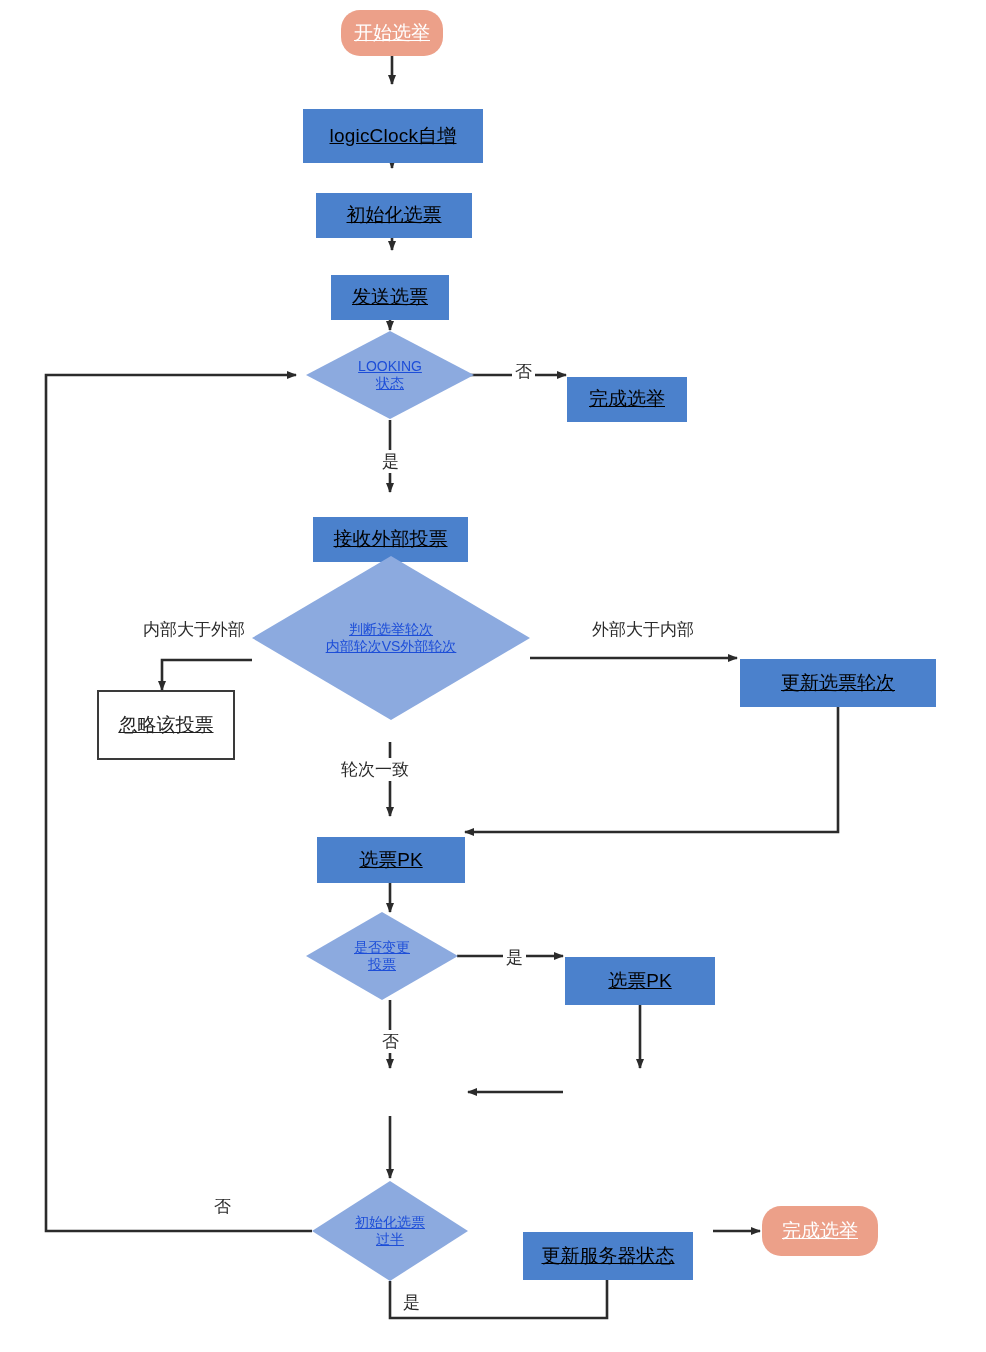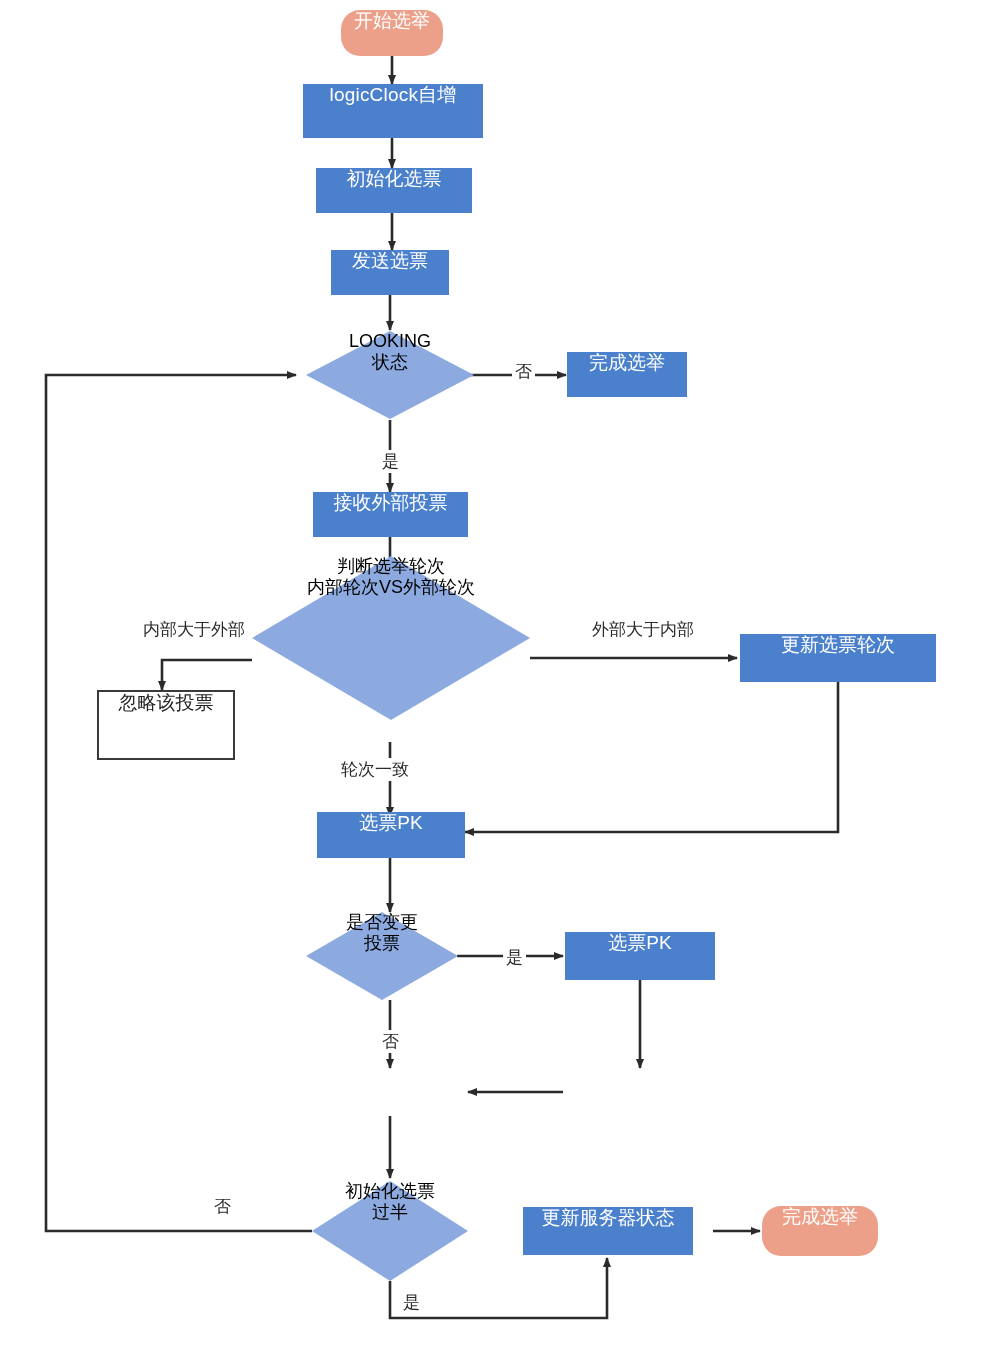--- a/index.html
+++ b/index.html
@@ -23,50 +23,53 @@
     left: 0;
     top: 0;
     width: 986px;
     height: 1352px;
     pointer-events: none;
   }
   .node {
     position: absolute;
     box-sizing: border-box;
     display: flex;
+    align-items: center;
     justify-content: center;
     text-align: center;
     line-height: 1.18;
     z-index: 2;
+    text-decoration: underline;
   }
   
   .n-process {
     background: #4b81cc;
-    color: #ffffff;
+    color: #000000;
     font-size: 19px;
+    margin-top: 25px;
   }
   
   .n-terminator {
     background: #eca089;
     color: #ffffff;
     font-size: 19px;
     border-radius: 19px;
   }
   
   .n-plain {
     background: #ffffff;
     border: 2px solid #3a3a3a;
     color: #222222;
     font-size: 19px;
   }
   
   .n-decision {
     background: transparent;
-    color: #000000;
-    font-size: 18px;
+    color: #1d4ed8;
+    font-size: 14px;
   }
   .n-decision .dlabel {
     position: relative;
     z-index: 1;
     white-space: pre-line;
   }
   .edge-label {
     position: absolute;
     font-size: 17px;
     color: #2b2b2b;

